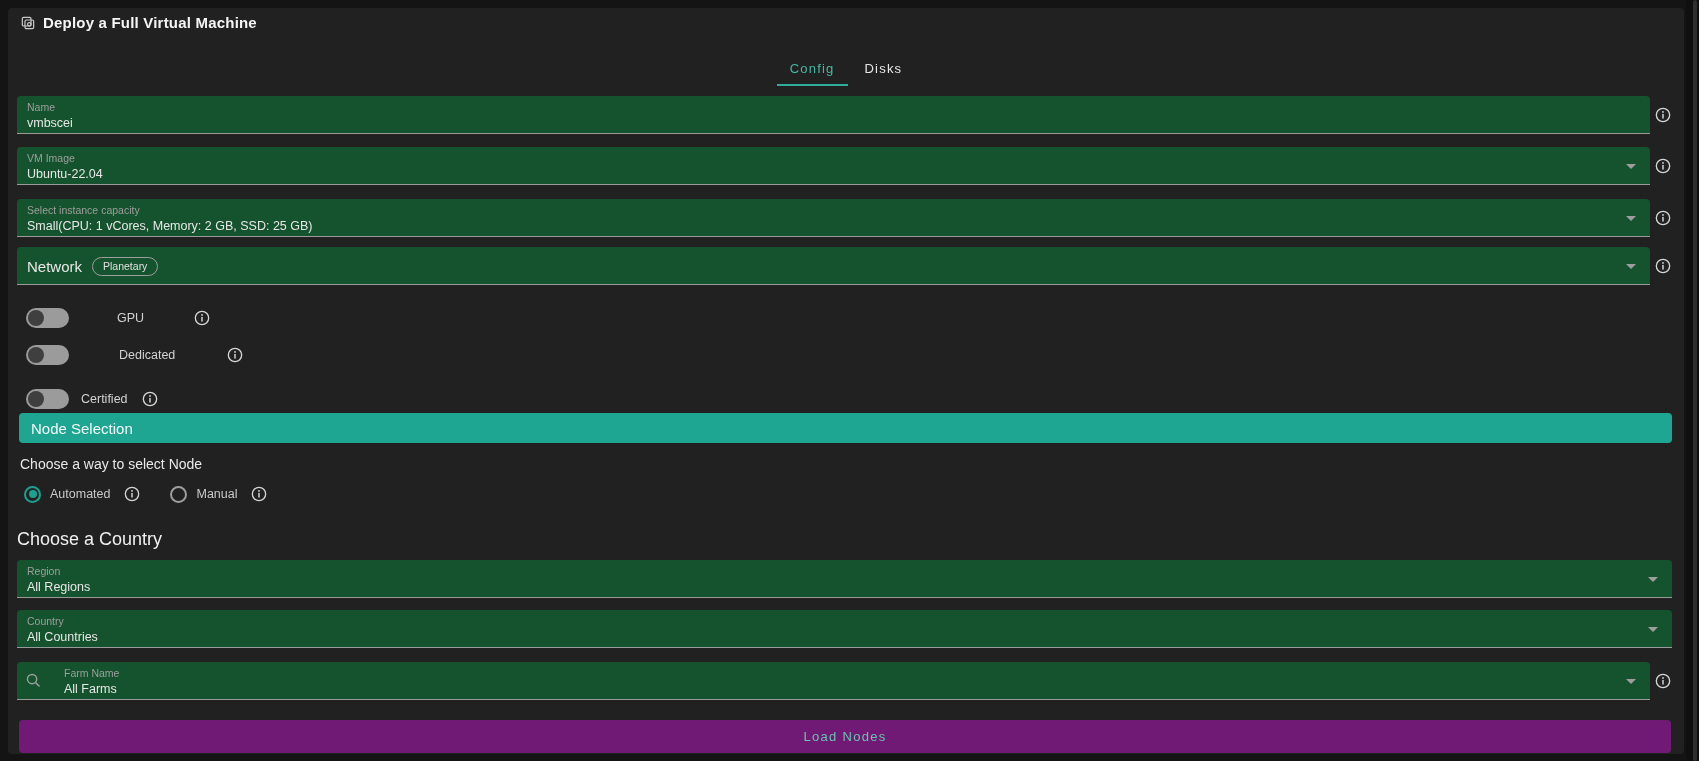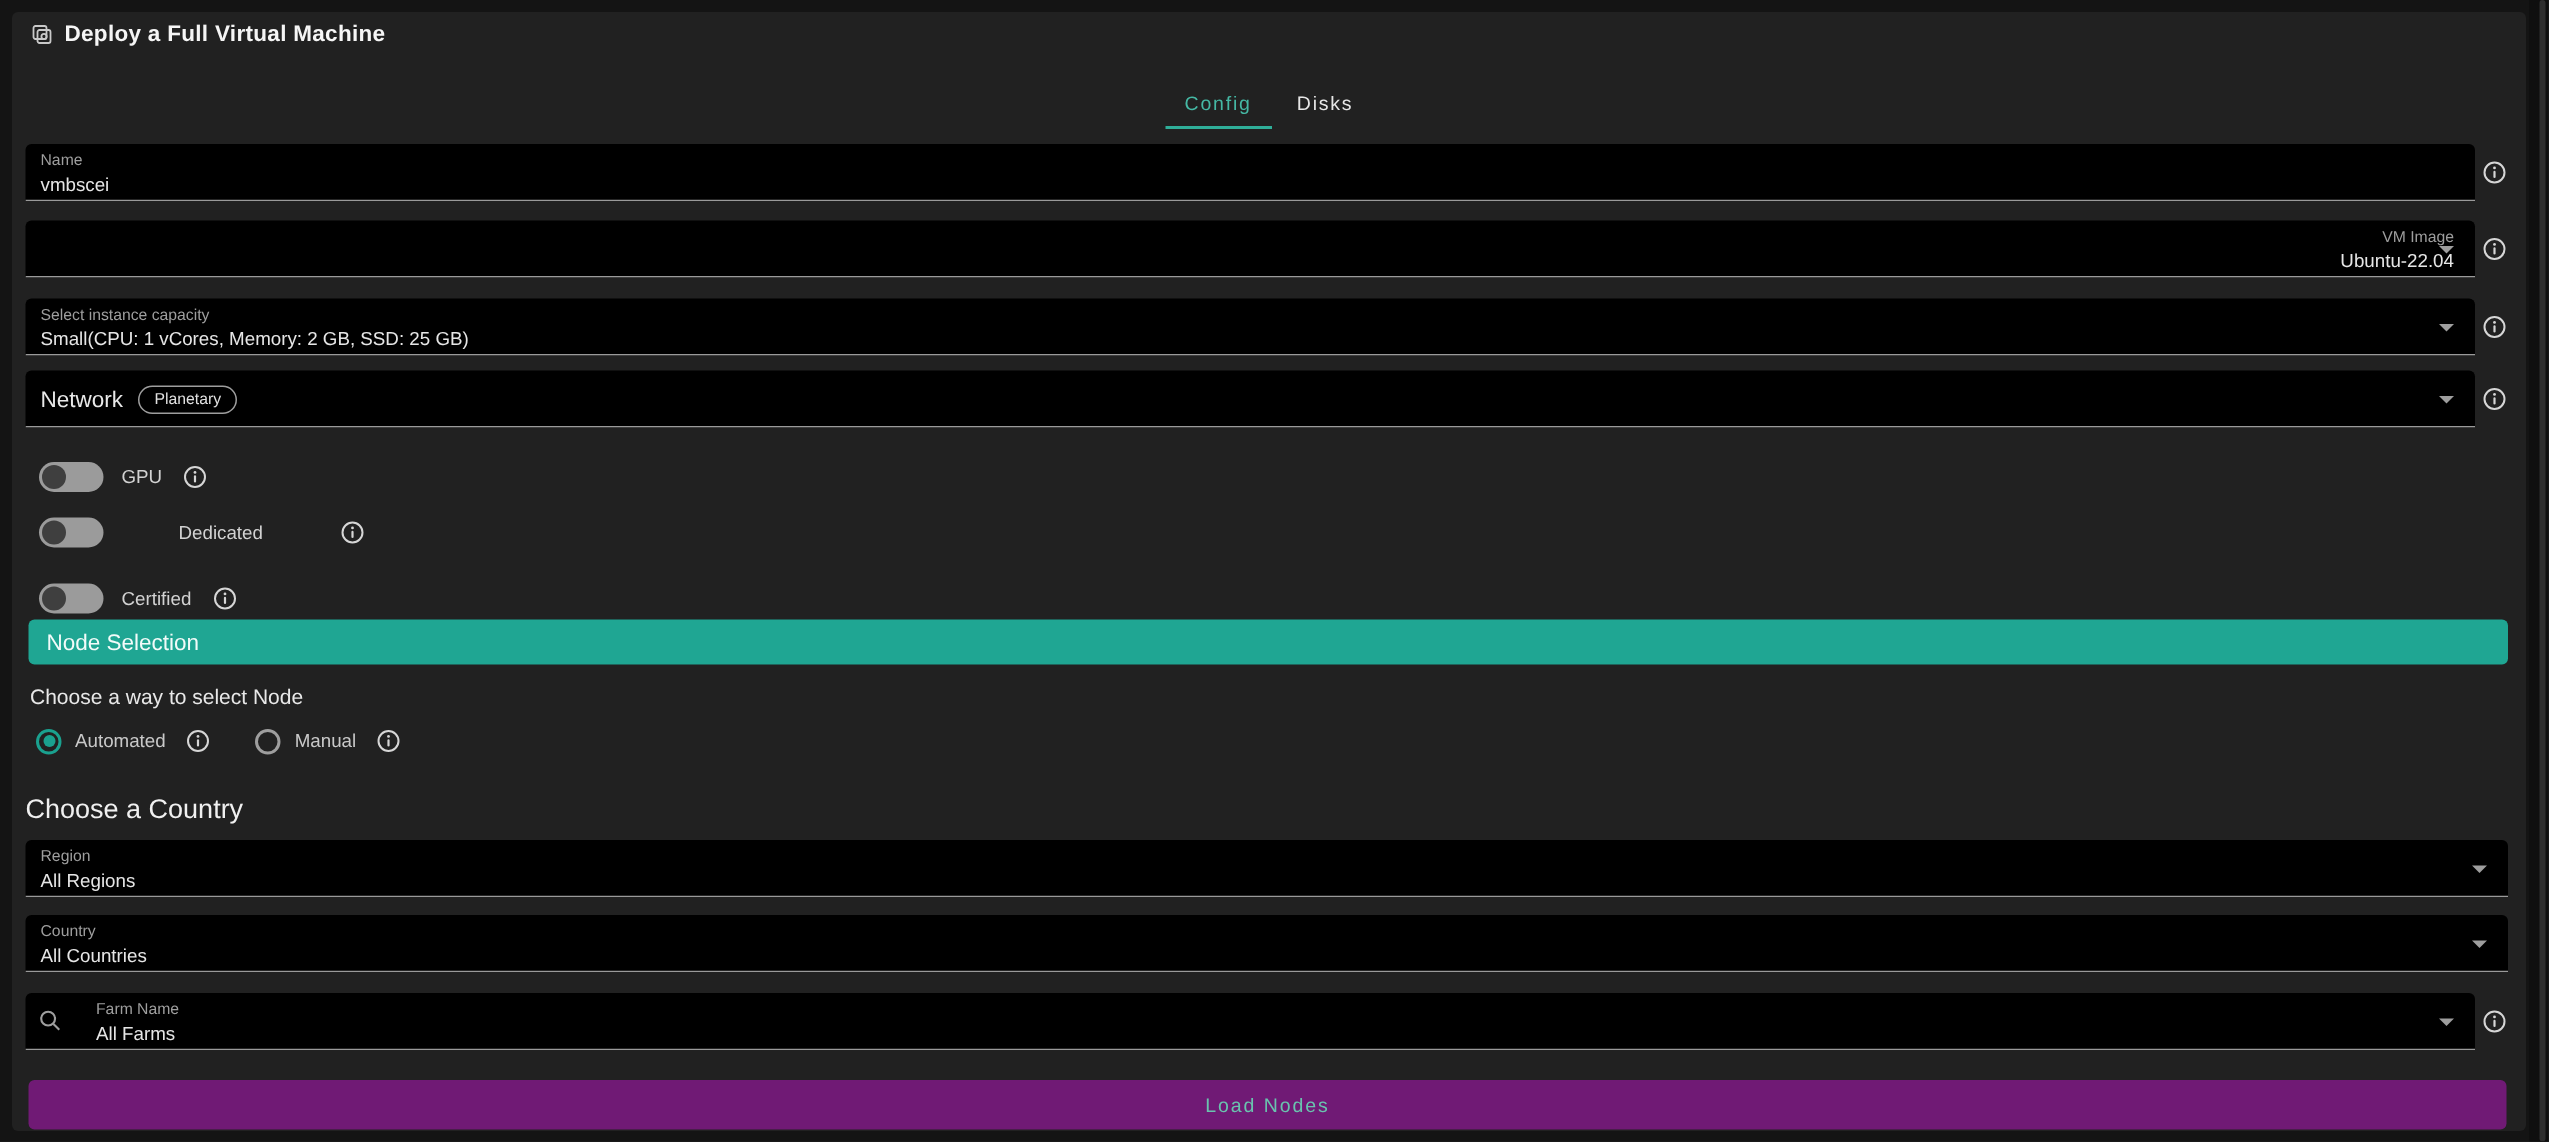--- a/index.html
+++ b/index.html
@@ -26,21 +26,21 @@
 
   
   .tabs { position: absolute; left: 0; top: 42px; width: 100%; display: flex; justify-content: center; }
   .tab { position: relative; height: 36px; padding: 0 15px; display: flex; align-items: center;
          font-size: 13px; letter-spacing: 1.2px; color: #e6e6e6; cursor: pointer; }
   .tab.active { color: #45b8a4; }
   .tab.active::after { content: ""; position: absolute; left: 2px; right: 2px; bottom: 0; height: 2px; background: #2fae99; }
 
   
   .field {
-    position: absolute; background: #000000;
+    position: absolute; background: #14532d;
     border-bottom: 1px solid #9a9a9a;
     border-radius: 4px 4px 0 0;
     padding: 5px 14px 0 10px; height: 38px;
   }
   .flabel { font-size: 10.5px; color: #9e9e9e; line-height: 12px; display: block; }
   .fvalue { font-size: 12.5px; color: #e6e6e6; line-height: 17px; display: block; margin-top: 2px; }
   .caret {
     position: absolute; right: 14px; top: 17px;
     width: 0; height: 0;
     border-left: 5px solid transparent; border-right: 5px solid transparent;
@@ -129,21 +129,21 @@
     <span class="fvalue">vmbscei</span>
   </div>
   <span class="info-badge col-info" style="top:99px;">
     <svg viewBox="0 0 24 24">
         <circle cx="12" cy="12" r="10" fill="none" stroke="currentColor" stroke-width="2"></circle>
         <circle cx="12" cy="7.4" r="1.4" fill="currentColor"></circle>
         <rect x="10.9" y="10.3" width="2.2" height="7.2" rx="1.1" fill="currentColor"></rect>
       </svg>
   </span>
 
-  <div class="field w-info" style="top:139px;text-align:right;">
+  <div class="field w-info" style="top:139px;">
     <span class="flabel">VM Image</span>
     <span class="fvalue">Ubuntu-22.04</span>
     <span class="caret"></span>
   </div>
   <span class="info-badge col-info" style="top:150px;">
     <svg viewBox="0 0 24 24">
         <circle cx="12" cy="12" r="10" fill="none" stroke="currentColor" stroke-width="2"></circle>
         <circle cx="12" cy="7.4" r="1.4" fill="currentColor"></circle>
         <rect x="10.9" y="10.3" width="2.2" height="7.2" rx="1.1" fill="currentColor"></rect>
       </svg>
@@ -170,21 +170,21 @@
     <span class="caret"></span>
   </div>
   <span class="info-badge col-info" style="top:250px;">
     <svg viewBox="0 0 24 24">
         <circle cx="12" cy="12" r="10" fill="none" stroke="currentColor" stroke-width="2"></circle>
         <circle cx="12" cy="7.4" r="1.4" fill="currentColor"></circle>
         <rect x="10.9" y="10.3" width="2.2" height="7.2" rx="1.1" fill="currentColor"></rect>
       </svg>
   </span>
 
-  <div class="toggle-row" style="top:299px;">
+  <div class="toggle-row" style="top:299px;gap:36px;">
     <span class="switch">
         <span class="knob"></span>
       </span>
     <span class="toggle-label">GPU</span>
     <span class="info-badge">
       <svg viewBox="0 0 24 24">
           <circle cx="12" cy="12" r="10" fill="none" stroke="currentColor" stroke-width="2"></circle>
           <circle cx="12" cy="7.4" r="1.4" fill="currentColor"></circle>
           <rect x="10.9" y="10.3" width="2.2" height="7.2" rx="1.1" fill="currentColor"></rect>
         </svg>

